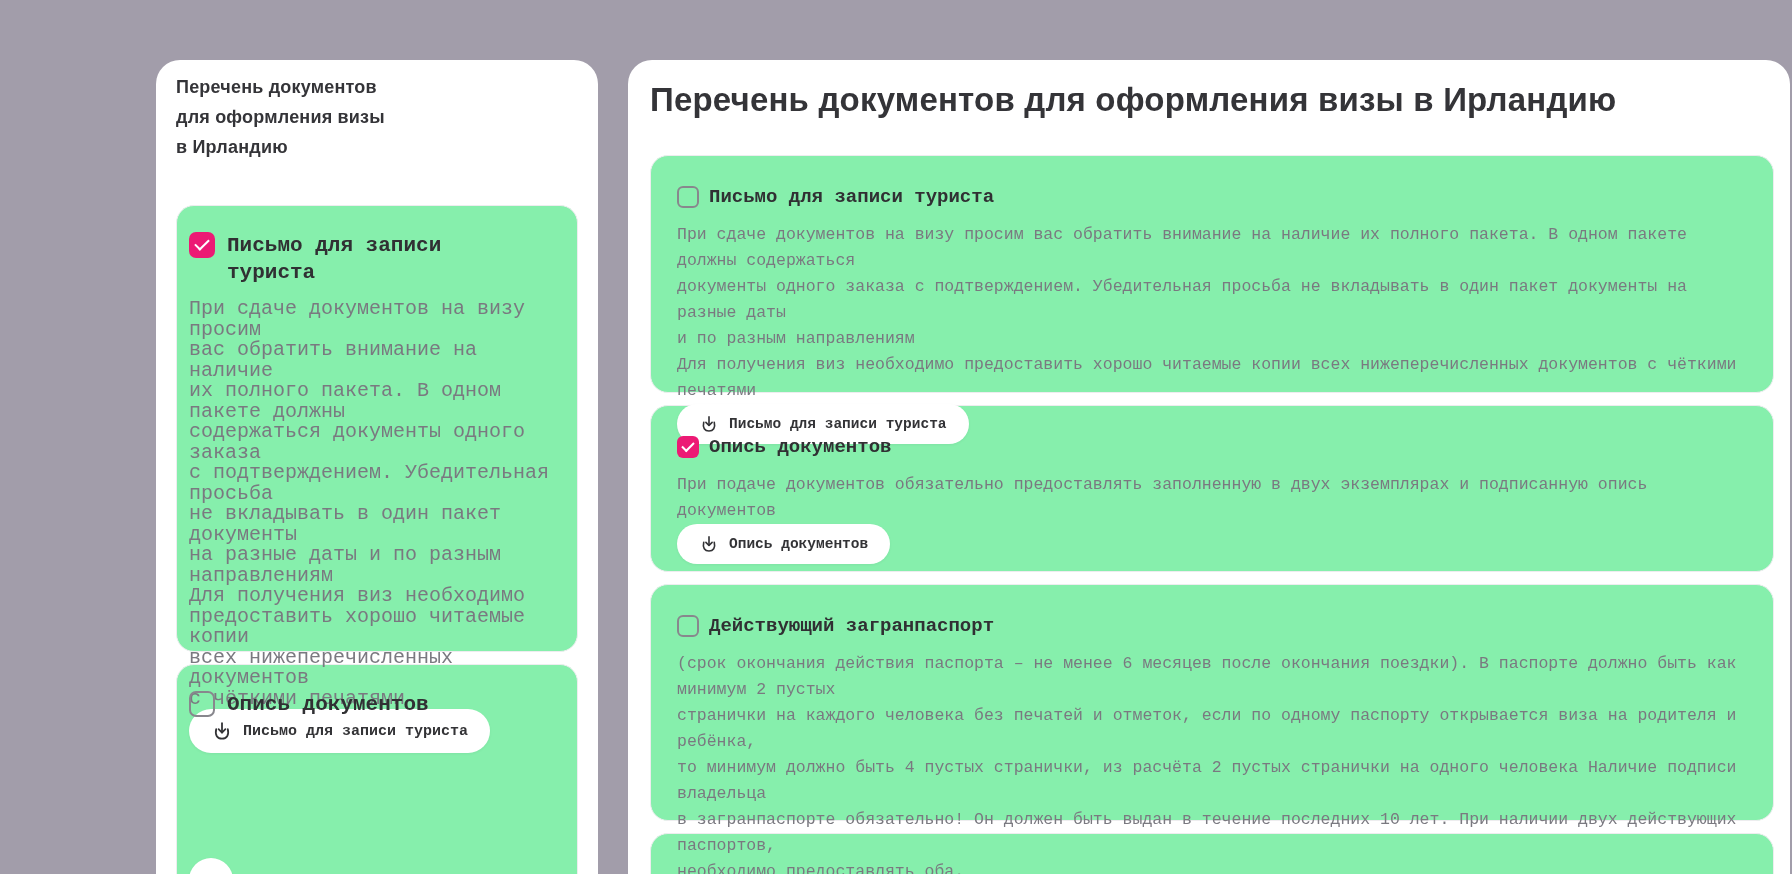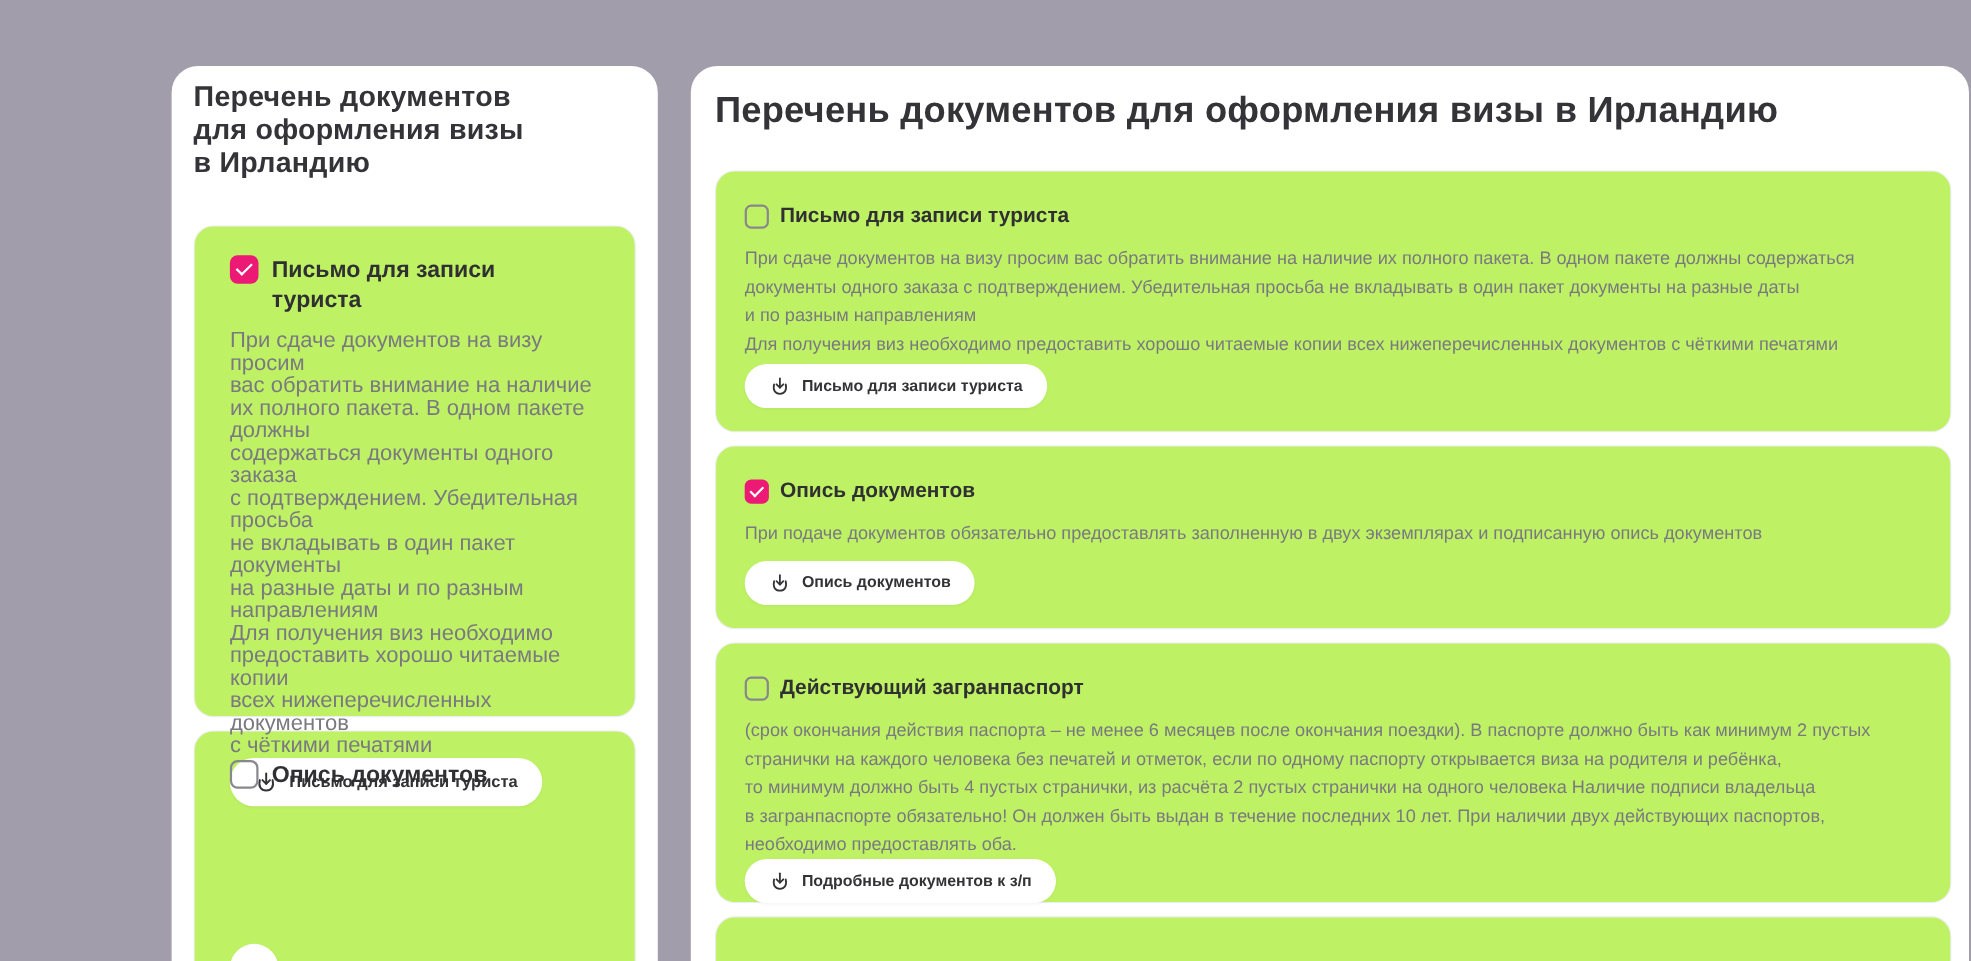--- a/index.html
+++ b/index.html
@@ -18,38 +18,39 @@
   .panel-left{
     left:156px;width:442px;height:920px;
     padding:12px 20px 0 20px;
   }
   .panel-right{
     left:628px;width:1162px;height:920px;
     padding:22px 16px 0 22px;
   }
   .side-title{
     margin:0 0 43px 0;
-    font-size:26px;line-height:30px;font-weight:700;
+    font-size:18px;line-height:30px;font-weight:700;
     color:#343438;letter-spacing:.2px;
   }
   .main-title{
     margin:0 0 37px 0;
     font-size:33px;line-height:36px;font-weight:700;
     color:#343438;letter-spacing:.2px;
   }
   .multiline{white-space:pre-line;}
   .card{
-    background:#bef264;
+    background:#86efac;
     border:1px solid #ededef;
     border-radius:18px;
     box-sizing:border-box;
     display:flex;flex-direction:column;
     margin-bottom:12px;
-  }
-  .card-l{padding:26px 20px 16px 32px;}
+    font-family:Liberation Mono, monospace;
+  }
+  .card-l{padding:26px 20px 16px 12px;}
   .card-r{padding:29px 26px 21px 26px;}
   .card-l1{height:447px;}
   .card-l2{height:260px;}
   .card-r1{height:238px;}
   .card-r2{height:167px;}
   .card-r3{height:237px;}
   .card-r4{height:60px;margin-bottom:0;}
   .head{display:flex;align-items:flex-start;}
   .cb{
     flex:none;box-sizing:border-box;position:relative;

